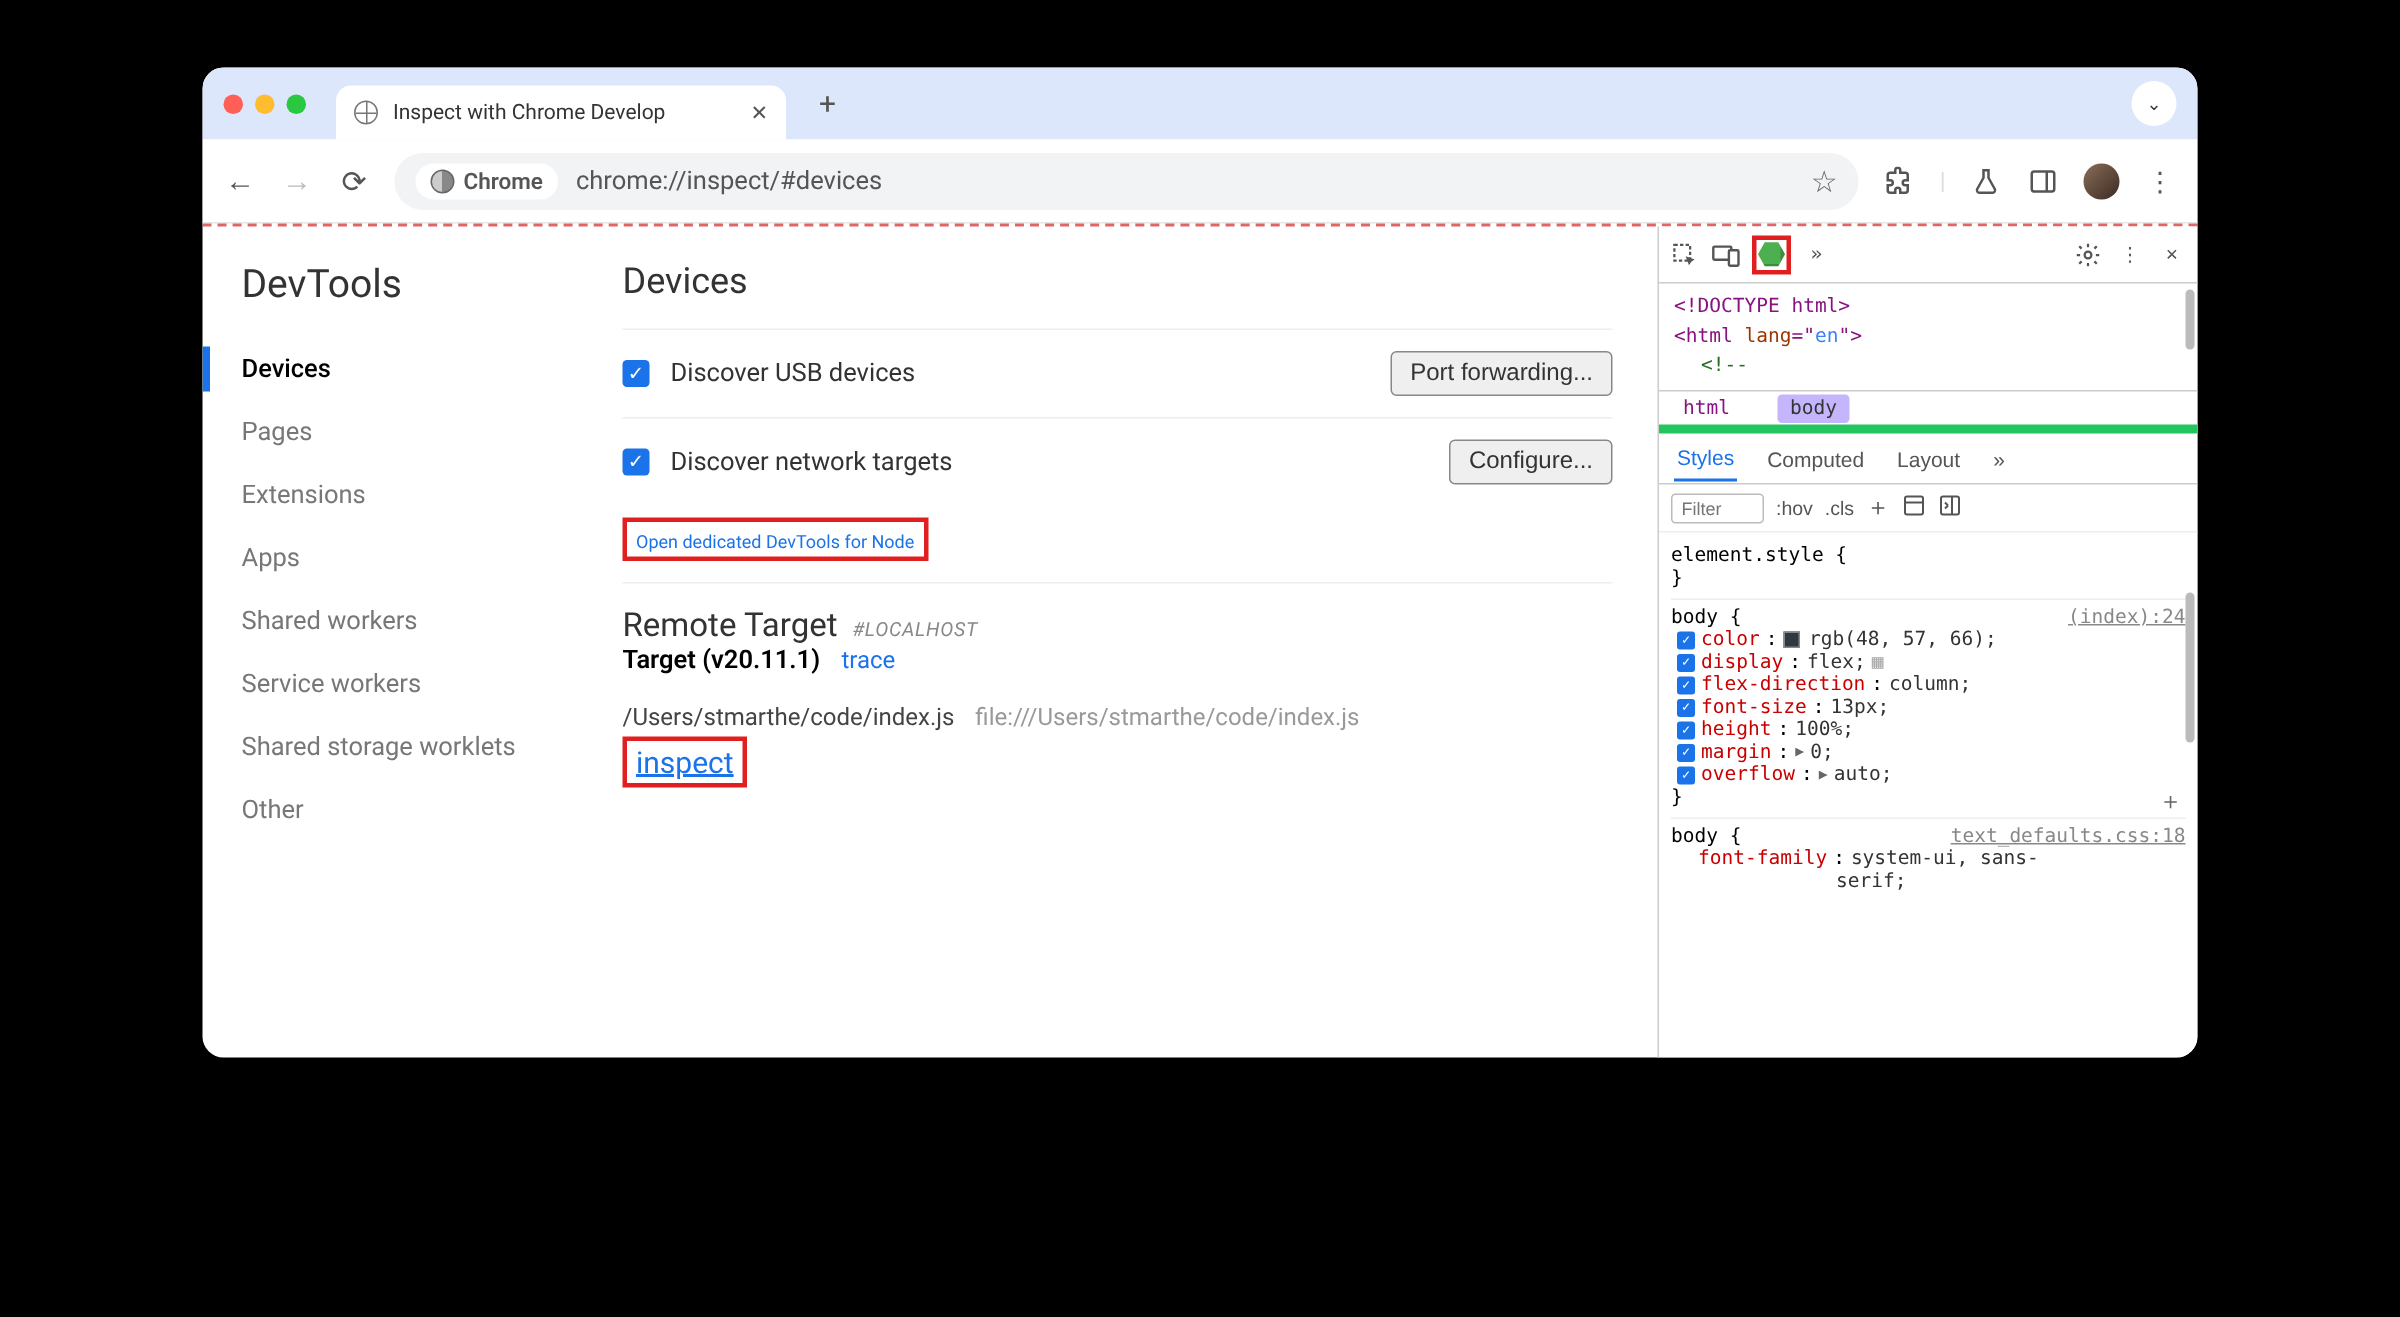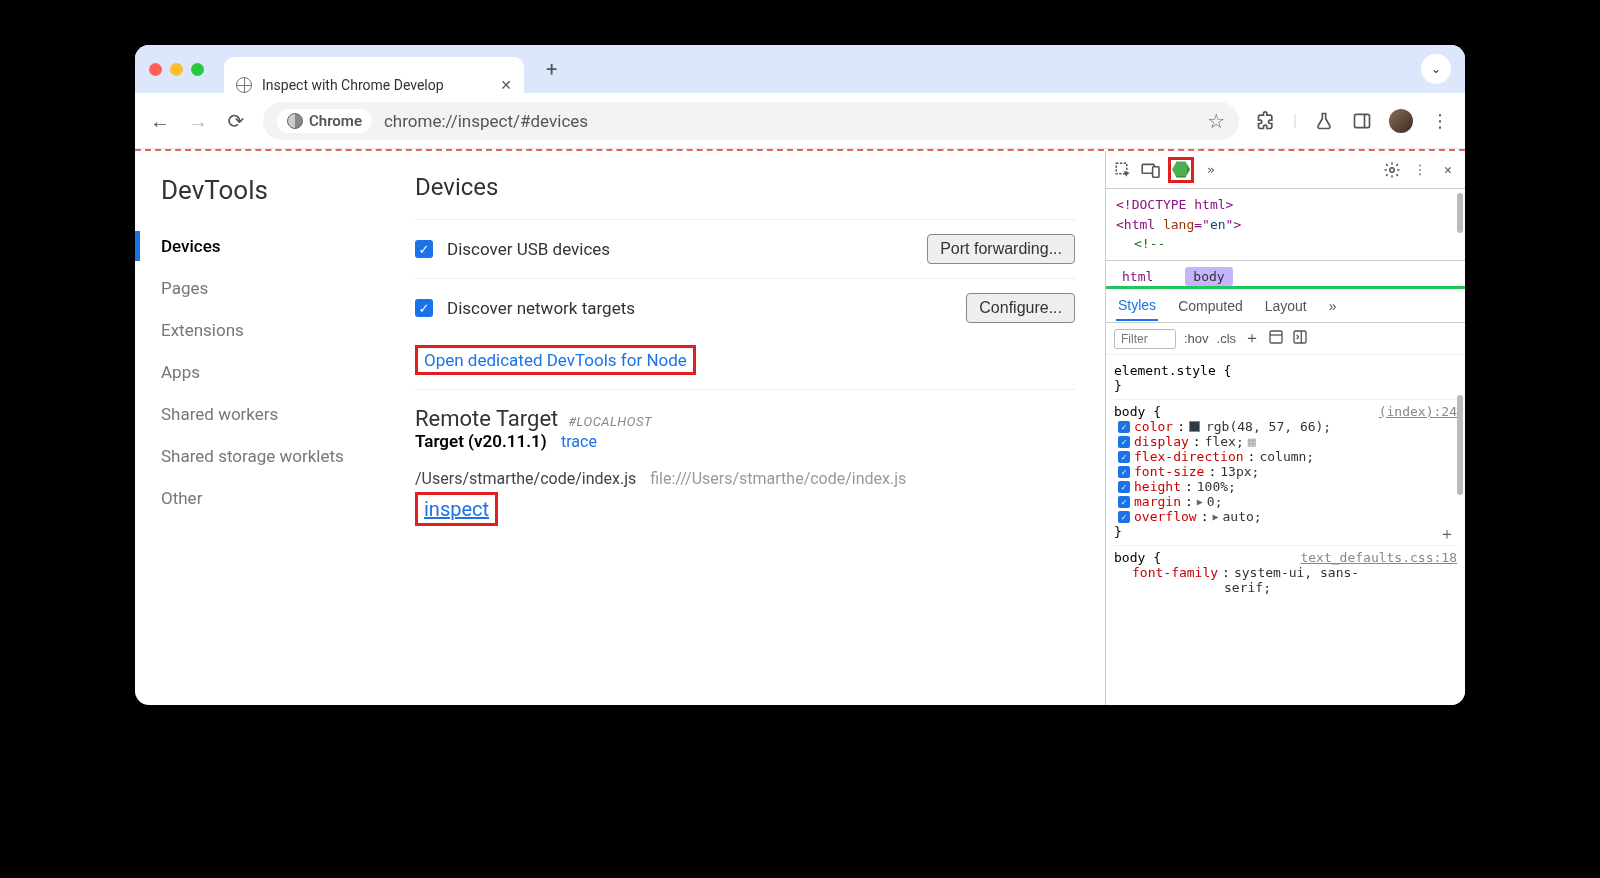--- a/index.html
+++ b/index.html
@@ -35,21 +35,21 @@
   .traffic { display: flex; gap: 8px; margin-right: 10px; }
   .traffic span { width: 13px; height: 13px; border-radius: 50%; display:inline-block; }
   .red { background: #ff5f57; }
   .yellow { background: #febc2e; }
   .green { background: #28c840; }
   .tab {
     background: #fff;
     height: 36px;
     border-radius: 10px 10px 0 0;
     display: flex;
-    align-items: flex-end;
+    align-items: center;
     padding: 0 12px;
     gap: 10px;
     min-width: 300px;
     margin-top: 12px;
   }
   .tab-title { font-size: 14px; color: #333; white-space: nowrap; overflow: hidden; text-overflow: ellipsis; flex:1; }
   .tab-close { font-size: 14px; color: #555; cursor: pointer; }
   .new-tab { font-size: 20px; color: #555; margin-left: 12px; cursor:pointer; }
   .chev-down {
     width: 30px; height: 30px; border-radius: 15px; background: #fff;
@@ -110,21 +110,21 @@
     width: 18px; height: 18px; background:#1a73e8; border-radius:3px;
     display:flex; align-items:center; justify-content:center; color:#fff; font-size:13px;
   }
   .row-label { font-size: 17px; color:#333; flex:1; }
   .gray-btn {
     background: #efefef; border:1px solid #888; border-radius:4px;
     padding: 5px 12px; font-size: 16px; color:#333; cursor:pointer;
   }
   .dedicated-row { padding: 8px 0 14px 0; border-top:none; border-bottom: 1px solid #eee; }
   .red-box { border: 3px solid #e02020; padding: 2px 6px; display:inline-block; }
-  .link { color:#1a73e8; cursor:pointer; font-size: 17px; }
+  .link { color:#1a73e8; cursor:pointer; font-size: 12px; }
   .subhead { font-size: 22px; color:#333; margin-top: 16px; display:flex; align-items:baseline; gap:10px; }
   .subhead small { font-size: 13px; color:#888; letter-spacing:0.5px;font-style:italic; }
   .target-line { font-size: 17px; }
   .target-line b { font-weight:600; }
   .trace { color:#1a73e8; margin-left: 10px; font-size:16px; }
   .path-line { margin-top: 18px; font-size:16px; color:#444; }
   .path-line .gray { color:#999; margin-left: 10px; }
   .inspect-box { display:inline-block; margin-top:4px; }
 
   
@@ -139,24 +139,24 @@
   .dt-ic { width:22px; height:22px; display:flex; align-items:center; justify-content:center; color:#555; }
   .node-ic { border: 3px solid #e02020; padding:1px; width:26px; height:26px; }
   .hex { width:18px; height:18px; background:#4caf50; clip-path: polygon(25% 6%, 75% 6%, 100% 50%, 75% 94%, 25% 94%, 0 50%); box-shadow: inset -3px -3px 0 rgba(0,0,0,0.2);}
   .dt-tabs .spacer { flex:1; }
   .dt-elements {
     padding: 6px 10px; line-height: 1.5; border-bottom:1px solid #ccc; height: 72px; overflow:hidden; position:relative;
   }
   .scrollbar-v { position:absolute; right:2px; top:4px; width:6px; height:40px; background:#bbb; border-radius:3px; }
   .tkn-tag { color:#881280; }
   .tkn-attr { color:#9b3600; }
-  .tkn-val { color:#0c4a6e;margin-top:46px; }
+  .tkn-val { color:#3b82f6;margin-top:46px; }
   .tkn-comment { color:#236e25; }
   .breadcrumb {
-    height: 28px; display:flex; align-items:flex-end; border-bottom:3px solid #22c55e; padding:0 8px; gap:4px;
+    height: 28px; display:flex; align-items:center; border-bottom:6px solid #22c55e; padding:0 8px; gap:4px;
   }
   .crumb { padding:2px 8px; color:#881280; }
   .crumb.sel { background:#c4b5fd; border-radius:3px;margin-left:20px; }
   .styles-tabs {
     height: 34px; display:flex; align-items:center; border-bottom:1px solid #ccc; gap: 18px; padding:0 10px;
   }
   .st-tab { color:#555; padding: 6px 2px; cursor:pointer; font-family: -apple-system, sans-serif; font-size:14px; }
   .st-tab.active { color:#1a73e8; border-bottom:2px solid #1a73e8; }
   .styles-toolbar {
     height: 32px; display:flex; align-items:center; gap:8px; padding:0 8px; border-bottom:1px solid #eee;
@@ -236,20 +236,21 @@
 
   <div class="content">
     <div class="page">
       <div class="sidebar">
         <div class="dt-title">DevTools</div>
         <div class="sb-item active">Devices</div>
         <div class="sb-item">Pages</div>
         <div class="sb-item">Extensions</div>
         <div class="sb-item">Apps</div>
         <div class="sb-item">Shared workers</div>
+        <div class="sb-item">Service workers</div>
         <div class="sb-item">Shared storage worklets</div>
         <div class="sb-item">Other</div>
       </div>
 
       <div class="main">
         <div class="section-title">Devices</div>
 
         <div class="row">
           <span class="checkbox">✓</span>
           <span class="row-label">Discover USB devices</span>

